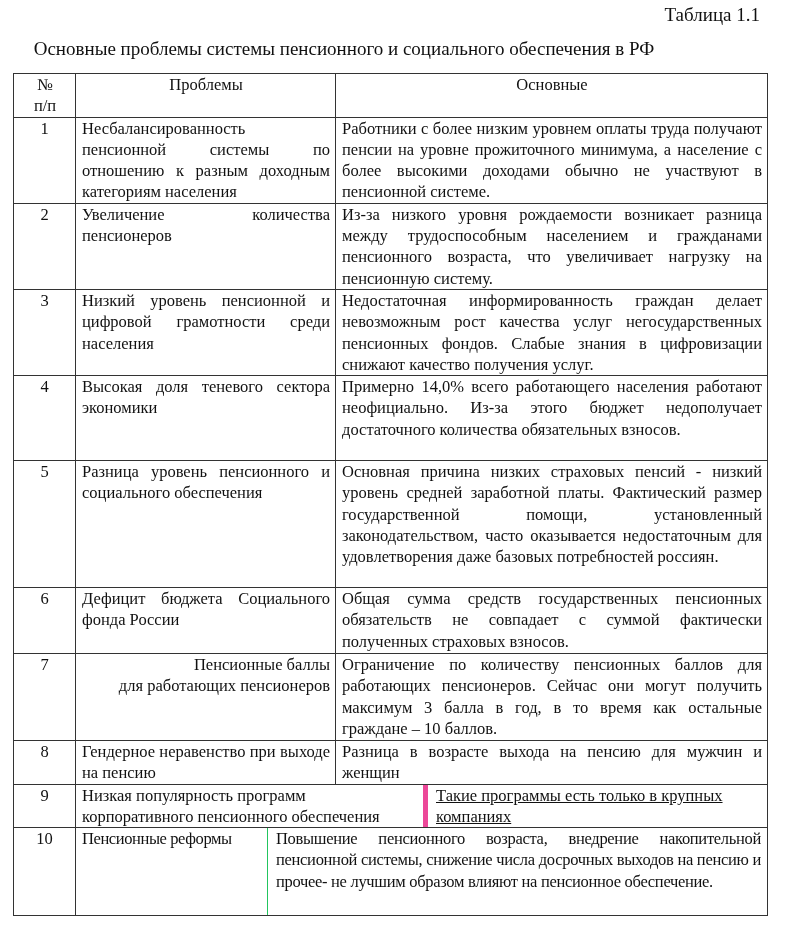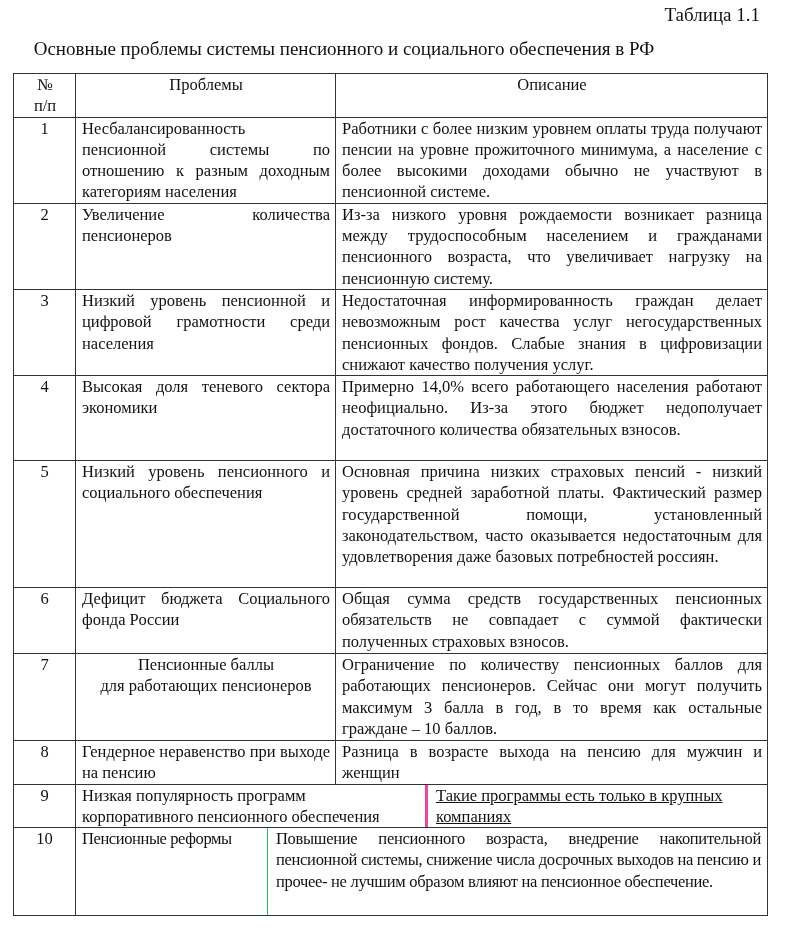--- a/index.html
+++ b/index.html
@@ -33,21 +33,21 @@
   .doc-table th { text-align: center; }
   .col-num { width: 62px; }
   .col-prob { width: 260px; }
   .col-desc { width: 432px; }
   td.num { text-align: center; padding: 0; }
   td.prob { text-align: justify; margin-left: 21px; }
   td.desc { text-align: justify; text-align-last: left; }
   .split { display: flex; width: 100%; }
   .split > div { box-sizing: border-box; }
   td.combo { padding: 0; }
-  .r9-prob { width: 352px; padding: 0 5px 0 6px; border-right: 3px solid #ec4899; }
+  .r9-prob { width: 352px; padding: 0 5px 0 6px; border-right: 5px solid #ec4899; }
   .r9-desc { flex: 1; padding: 0 5px 0 8px; text-decoration: underline; }
   .r10-prob { width: 192px; padding: 0 5px 0 6px; border-right: 1px solid #22c55e; white-space: nowrap; letter-spacing: -0.4px; }
   .r10-desc { flex: 1; padding: 0 6px 0 8px; text-align: justify; text-align-last: left; letter-spacing: -0.3px; }
   .hdr-row th { height: 42px; }
 </style>
 </head>
 <body>
 
 <div class="table-label">Таблица 1.1</div>
 <div class="table-title">Основные проблемы системы пенсионного и социального обеспечения в РФ</div>
@@ -58,21 +58,21 @@
       <col class="col-prob">
       <col class="col-desc">
   </colgroup>
   <thead>
     <tr class="hdr-row">
       <th>
         <div>№</div>
         <div>п/п</div>
       </th>
       <th>Проблемы</th>
-      <th>Описание</th>
+      <th>Основные</th>
     </tr>
   </thead>
   <tbody>
     <tr style="height:85px">
       <td class="num">1</td>
       <td class="prob">Несбалансированность пенсионной системы по отношению к разным доходным категориям населения</td>
       <td class="desc">Работники с более низким уровнем оплаты труда получают пенсии на уровне прожиточного минимума, а население с более высокими доходами обычно не участвуют в пенсионной системе.</td>
     </tr>
     <tr style="height:86px">
       <td class="num">2</td>
@@ -84,31 +84,31 @@
       <td class="prob">Низкий уровень пенсионной и цифровой грамотности среди населения</td>
       <td class="desc">Недостаточная информированность граждан делает невозможным рост качества услуг негосударственных пенсионных фондов. Слабые знания в цифровизации снижают качество получения услуг.</td>
     </tr>
     <tr style="height:85px">
       <td class="num">4</td>
       <td class="prob">Высокая доля теневого сектора экономики</td>
       <td class="desc">Примерно 14,0% всего работающего населения работают неофициально. Из-за этого бюджет недополучает достаточного количества обязательных взносов.</td>
     </tr>
     <tr style="height:127px">
       <td class="num">5</td>
-      <td class="prob">Низкий уровень пенсионного и социального обеспечения</td>
+      <td class="prob">Разница уровень пенсионного и социального обеспечения</td>
       <td class="desc">Основная причина низких страховых пенсий - низкий уровень средней заработной платы. Фактический размер государственной помощи, установленный законодательством, часто оказывается недостаточным для удовлетворения даже базовых потребностей россиян.</td>
     </tr>
     <tr style="height:66px">
       <td class="num">6</td>
       <td class="prob">Дефицит бюджета Социального фонда России</td>
       <td class="desc">Общая сумма средств государственных пенсионных обязательств не совпадает с суммой фактически полученных страховых взносов.</td>
     </tr>
     <tr style="height:87px">
       <td class="num">7</td>
-      <td class="prob" style="text-align:center">
+      <td class="prob" style="text-align:right">
         <div>Пенсионные баллы</div>
         <div>для работающих пенсионеров</div>
       </td>
       <td class="desc">Ограничение по количеству пенсионных баллов для работающих пенсионеров. Сейчас они могут получить максимум 3 балла в год, в то время как остальные граждане – 10 баллов.</td>
     </tr>
     <tr style="height:44px">
       <td class="num">8</td>
       <td class="prob">Гендерное неравенство при выходе на пенсию</td>
       <td class="desc">Разница в возрасте выхода на пенсию для мужчин и женщин</td>
     </tr>

